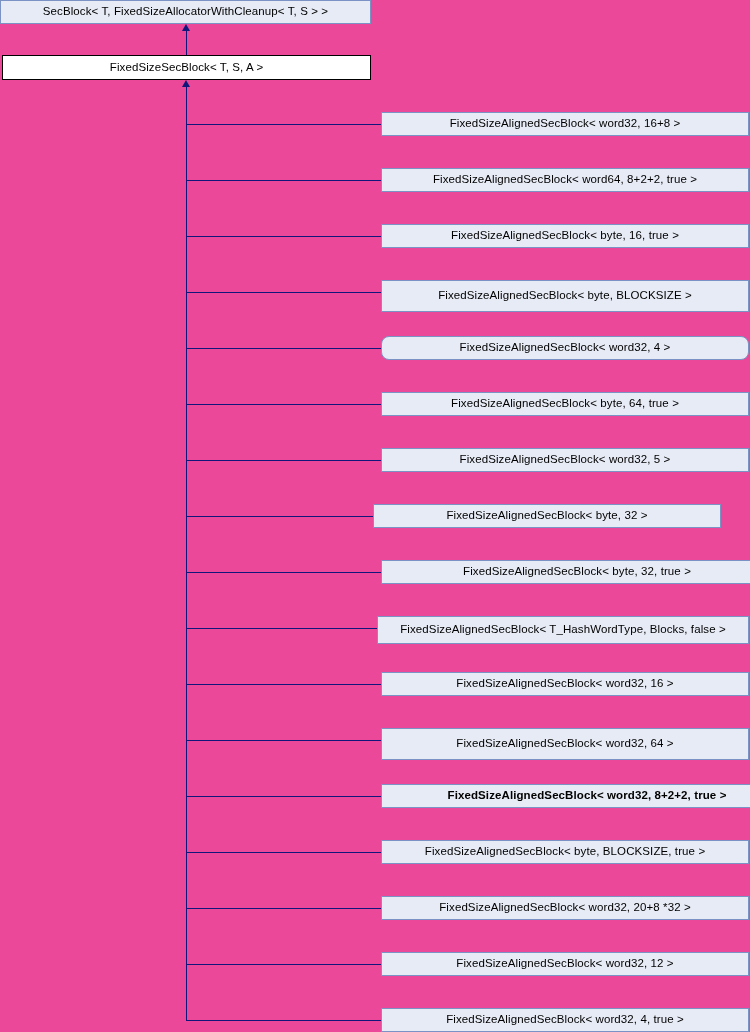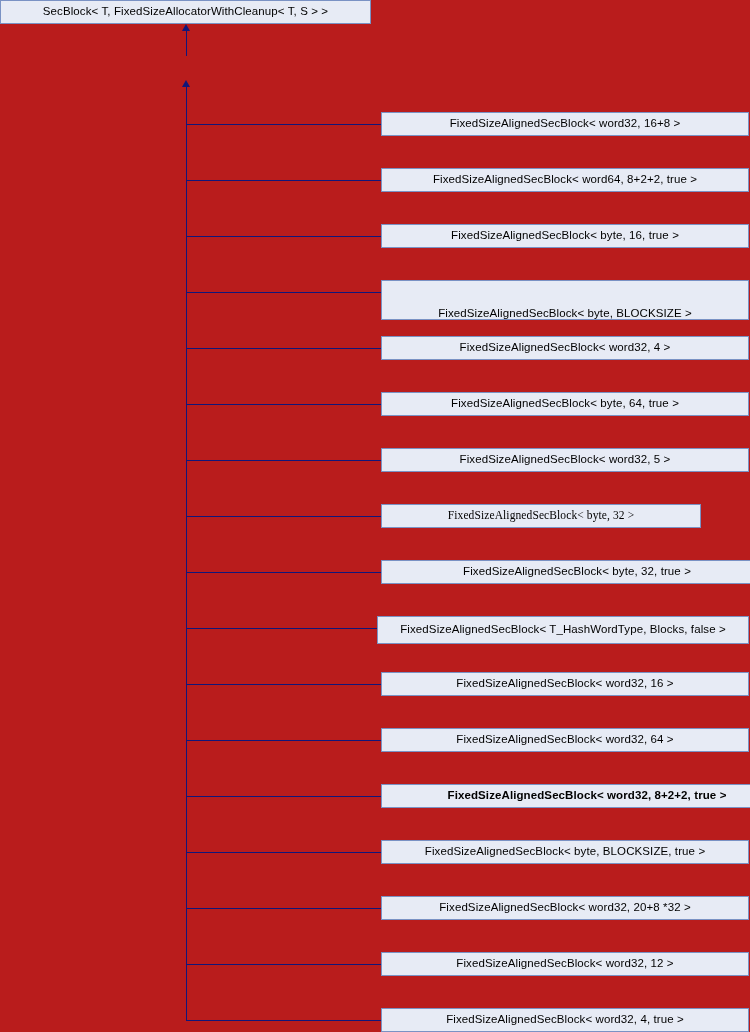--- a/index.html
+++ b/index.html
@@ -8,21 +8,21 @@
     padding: 0;
     background: #ffffff;
   }
   body {
     font-family: "Liberation Sans", sans-serif;
   }
   #diagram {
     position: relative;
     width: 750px;
     height: 1032px;
-    background: #b91c1c;
+    background: #ec4899;
     overflow: hidden;
   }
   
   .node {
     position: absolute;
     box-sizing: border-box;
     display: flex;
     align-items: center;
     justify-content: center;
     font-size: 11.5px;
@@ -64,72 +64,75 @@
 
 <div id="diagram">
 
   <div class="node filled" style="left:0px; top:0px; width:371px; height:24px;">
     <span>SecBlock&lt; T, FixedSizeAllocatorWithCleanup&lt; T, S &gt; &gt;</span>
   </div>
 
   <div class="edge-v" style="left:186px; top:30px; width:1px; height:26px;"></div>
   <div class="arrow-up" style="left:182px; top:24px;"></div>
 
+  <div class="node current" style="left:2px; top:55px; width:369px; height:25px;">
+    <span>FixedSizeSecBlock&lt; T, S, A &gt;</span>
+  </div>
 
   <div class="arrow-up" style="left:182px; top:80px;"></div>
 
   <div class="edge-v" style="left: 186px; top: 87px; width: 1px; height: 934px;"></div>
 
   <div id="derived-layer">
       <div class="edge-h" style="left: 186px; top: 124px; width: 195px;"></div>
       <div class="node filled" style="left: 381px; top: 112px; width: 368px; height: 24px;">
         <span>FixedSizeAlignedSecBlock&lt; word32, 16+8 &gt;</span>
       </div>
       <div class="edge-h" style="left: 186px; top: 180px; width: 195px;"></div>
       <div class="node filled" style="left: 381px; top: 168px; width: 368px; height: 24px;">
         <span>FixedSizeAlignedSecBlock&lt; word64, 8+2+2, true &gt;</span>
       </div>
       <div class="edge-h" style="left: 186px; top: 236px; width: 195px;"></div>
       <div class="node filled" style="left: 381px; top: 224px; width: 368px; height: 24px;">
         <span>FixedSizeAlignedSecBlock&lt; byte, 16, true &gt;</span>
       </div>
       <div class="edge-h" style="left: 186px; top: 292px; width: 195px;"></div>
-      <div class="node filled" style="left: 381px; top: 280px; width: 368px; height: 40px; align-items: flex-end;">
+      <div class="node filled" style="left: 381px; top: 280px; width: 368px; height: 32px;">
         <span>FixedSizeAlignedSecBlock&lt; byte, BLOCKSIZE &gt;</span>
       </div>
       <div class="edge-h" style="left: 186px; top: 348px; width: 195px;"></div>
-      <div class="node filled" style="left: 381px; top: 336px; width: 368px; height: 24px;">
+      <div class="node filled" style="left: 381px; top: 336px; width: 368px; height: 24px; border-radius: 8px;">
         <span>FixedSizeAlignedSecBlock&lt; word32, 4 &gt;</span>
       </div>
       <div class="edge-h" style="left: 186px; top: 404px; width: 195px;"></div>
       <div class="node filled" style="left: 381px; top: 392px; width: 368px; height: 24px;">
         <span>FixedSizeAlignedSecBlock&lt; byte, 64, true &gt;</span>
       </div>
       <div class="edge-h" style="left: 186px; top: 460px; width: 195px;"></div>
       <div class="node filled" style="left: 381px; top: 448px; width: 368px; height: 24px;">
         <span>FixedSizeAlignedSecBlock&lt; word32, 5 &gt;</span>
       </div>
       <div class="edge-h" style="left: 186px; top: 516px; width: 195px;"></div>
-      <div class="node filled" style="left: 381px; top: 504px; width: 320px; height: 24px; font-family: Liberation Serif, serif;">
+      <div class="node filled" style="left: 373px; top: 504px; width: 348px; height: 24px;">
         <span>FixedSizeAlignedSecBlock&lt; byte, 32 &gt;</span>
       </div>
       <div class="edge-h" style="left: 186px; top: 572px; width: 195px;"></div>
       <div class="node filled" style="left: 381px; top: 560px; width: 392px; height: 24px;">
         <span>FixedSizeAlignedSecBlock&lt; byte, 32, true &gt;</span>
       </div>
       <div class="edge-h" style="left: 186px; top: 628px; width: 191px;"></div>
       <div class="node filled" style="left: 377px; top: 616px; width: 372px; height: 28px;">
         <span>FixedSizeAlignedSecBlock&lt; T_HashWordType, Blocks, false &gt;</span>
       </div>
       <div class="edge-h" style="left: 186px; top: 684px; width: 195px;"></div>
       <div class="node filled" style="left: 381px; top: 672px; width: 368px; height: 24px;">
         <span>FixedSizeAlignedSecBlock&lt; word32, 16 &gt;</span>
       </div>
       <div class="edge-h" style="left: 186px; top: 740px; width: 195px;"></div>
-      <div class="node filled" style="left: 381px; top: 728px; width: 368px; height: 24px;">
+      <div class="node filled" style="left: 381px; top: 728px; width: 368px; height: 32px;">
         <span>FixedSizeAlignedSecBlock&lt; word32, 64 &gt;</span>
       </div>
       <div class="edge-h" style="left: 186px; top: 796px; width: 195px;"></div>
       <div class="node filled" style="left: 381px; top: 784px; width: 412px; height: 24px; font-weight: bold;">
         <span>FixedSizeAlignedSecBlock&lt; word32, 8+2+2, true &gt;</span>
       </div>
       <div class="edge-h" style="left: 186px; top: 852px; width: 195px;"></div>
       <div class="node filled" style="left: 381px; top: 840px; width: 368px; height: 24px;">
         <span>FixedSizeAlignedSecBlock&lt; byte, BLOCKSIZE, true &gt;</span>
       </div>

